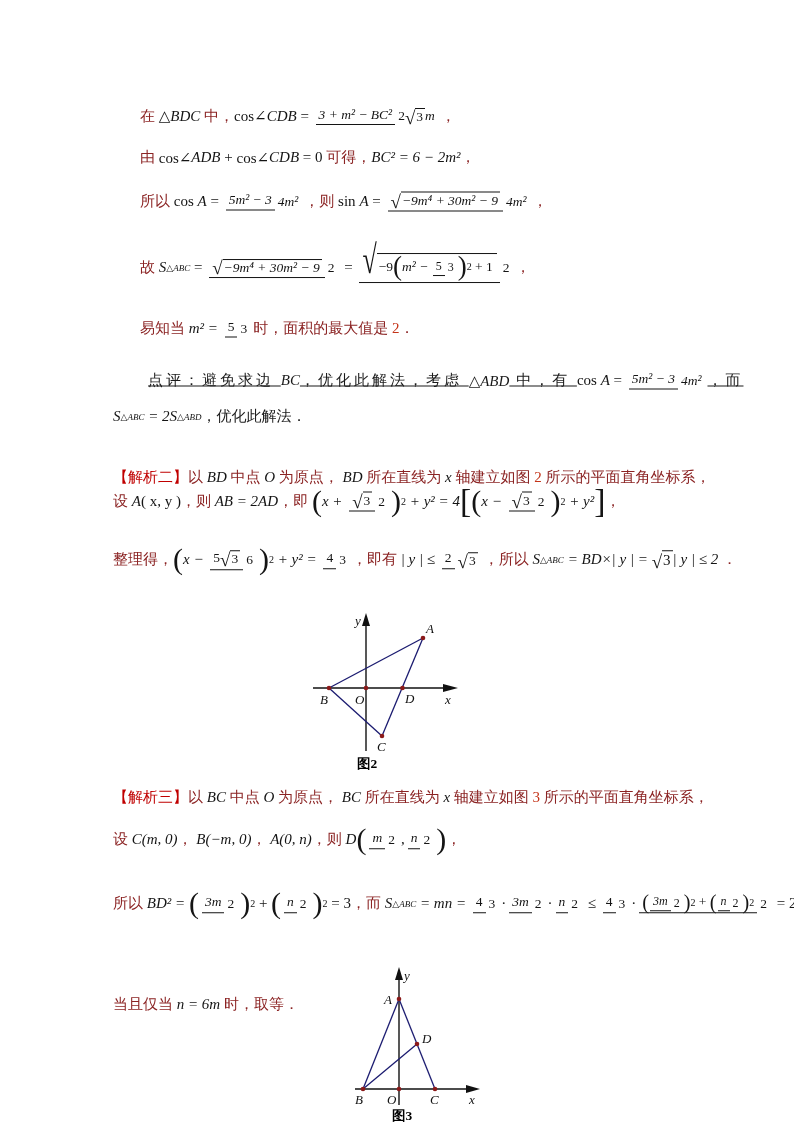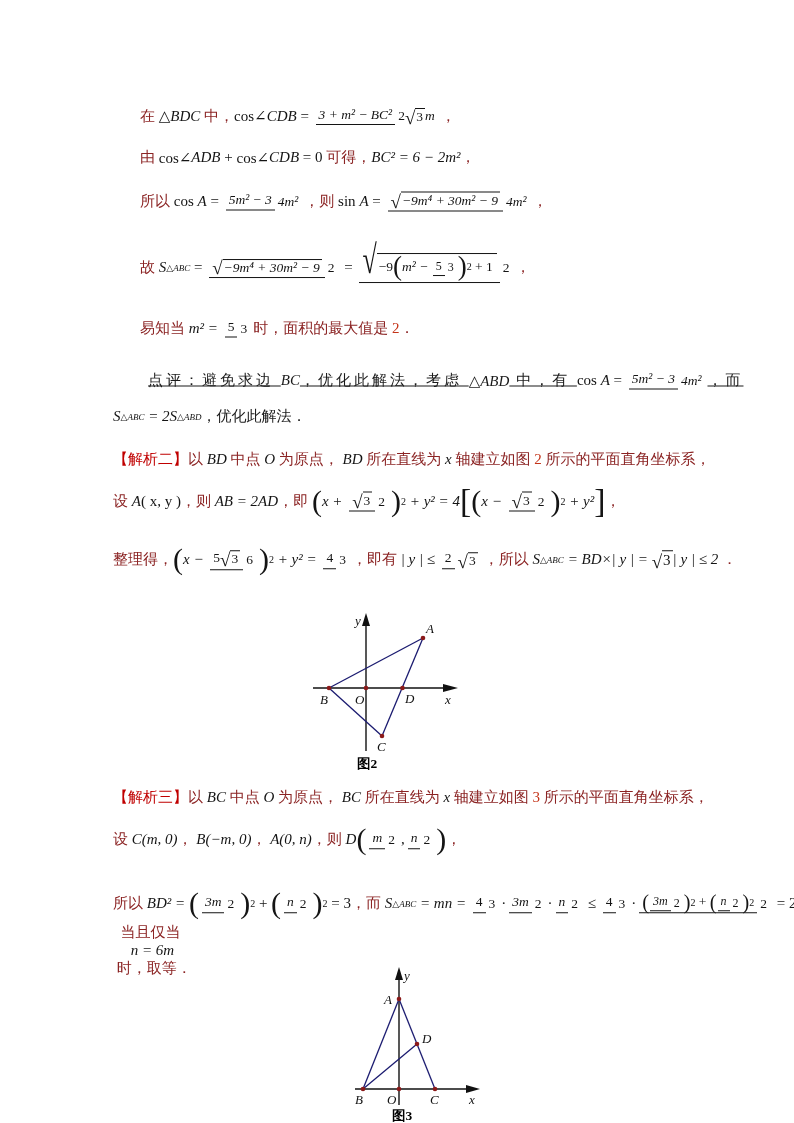--- a/index.html
+++ b/index.html
@@ -145,21 +145,21 @@
     </span>
     <span class="blk lsp">，而</span>
   </div>
 
   <div class="line" style="top:416px;left:113px;">
     <span class="m">S</span><sub class="sb">△ABC</sub>
     <span class="m"> = 2S</span><sub class="sb">△ABD</sub>
     <span class="blk">，优化此解法．</span>
   </div>
 
-  <div class="line" style="top:459px;left:113px;">
+  <div class="line" style="top:477px;left:113px;">
     <span class="hdr">【解析二】</span>
     <span class="cn">以 </span>
     <span class="m">BD</span>
     <span class="cn"> 中点 </span>
     <span class="m">O</span>
     <span class="cn"> 为原点， </span>
     <span class="m">BD</span>
     <span class="cn"> 所在直线为 </span>
     <span class="m">x</span>
     <span class="cn"> 轴建立如图 </span>
@@ -337,21 +337,21 @@
           <span class="frac"><span class="fn"><span class="m">n</span></span><span class="fd"><span class="r">2</span></span></span>
           <span class="bps">)</span><sup class="sp">2</sup>
         </span>
       </span>
       <span class="fd"><span class="r">2</span></span>
     </span>
     <span class="r"> = 2</span>
     <span class="cn">，</span>
   </div>
 
-  <div class="line" style="top:950px;left:113px;flex-direction:column;">
+  <div class="line" style="top:1004px;left:113px;">
     <span class="cn">当且仅当 </span>
     <span class="m">n = 6m</span>
     <span class="cn"> 时，取等．</span>
   </div>
 
   <div class="figure" style="left:330px;top:963px;">
     <svg width="180" height="160" viewBox="0 0 180 160">
       <line x1="69" y1="12" x2="69" y2="142" stroke="#111" stroke-width="1.4"></line>
       <polygon points="69,4 65,17 73,17" fill="#111"></polygon>
       <line x1="25" y1="126" x2="142" y2="126" stroke="#111" stroke-width="1.4"></line>

